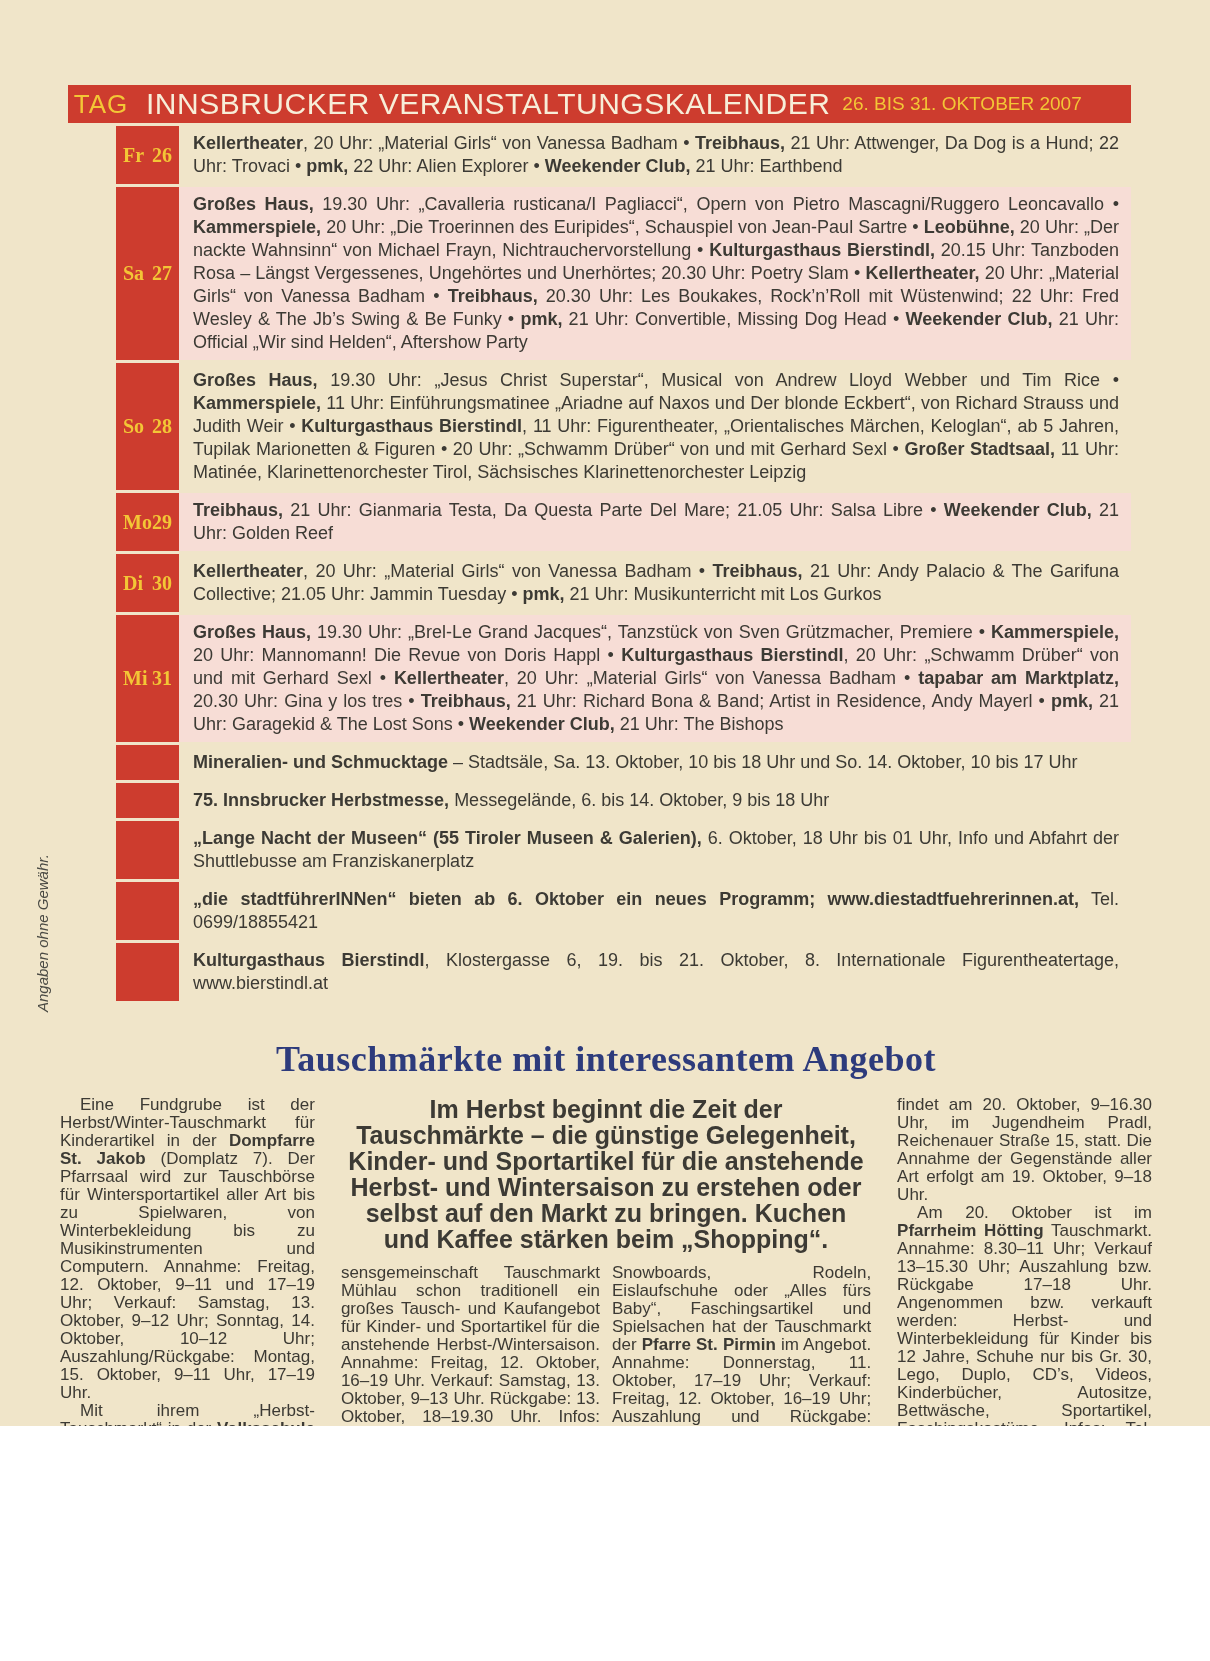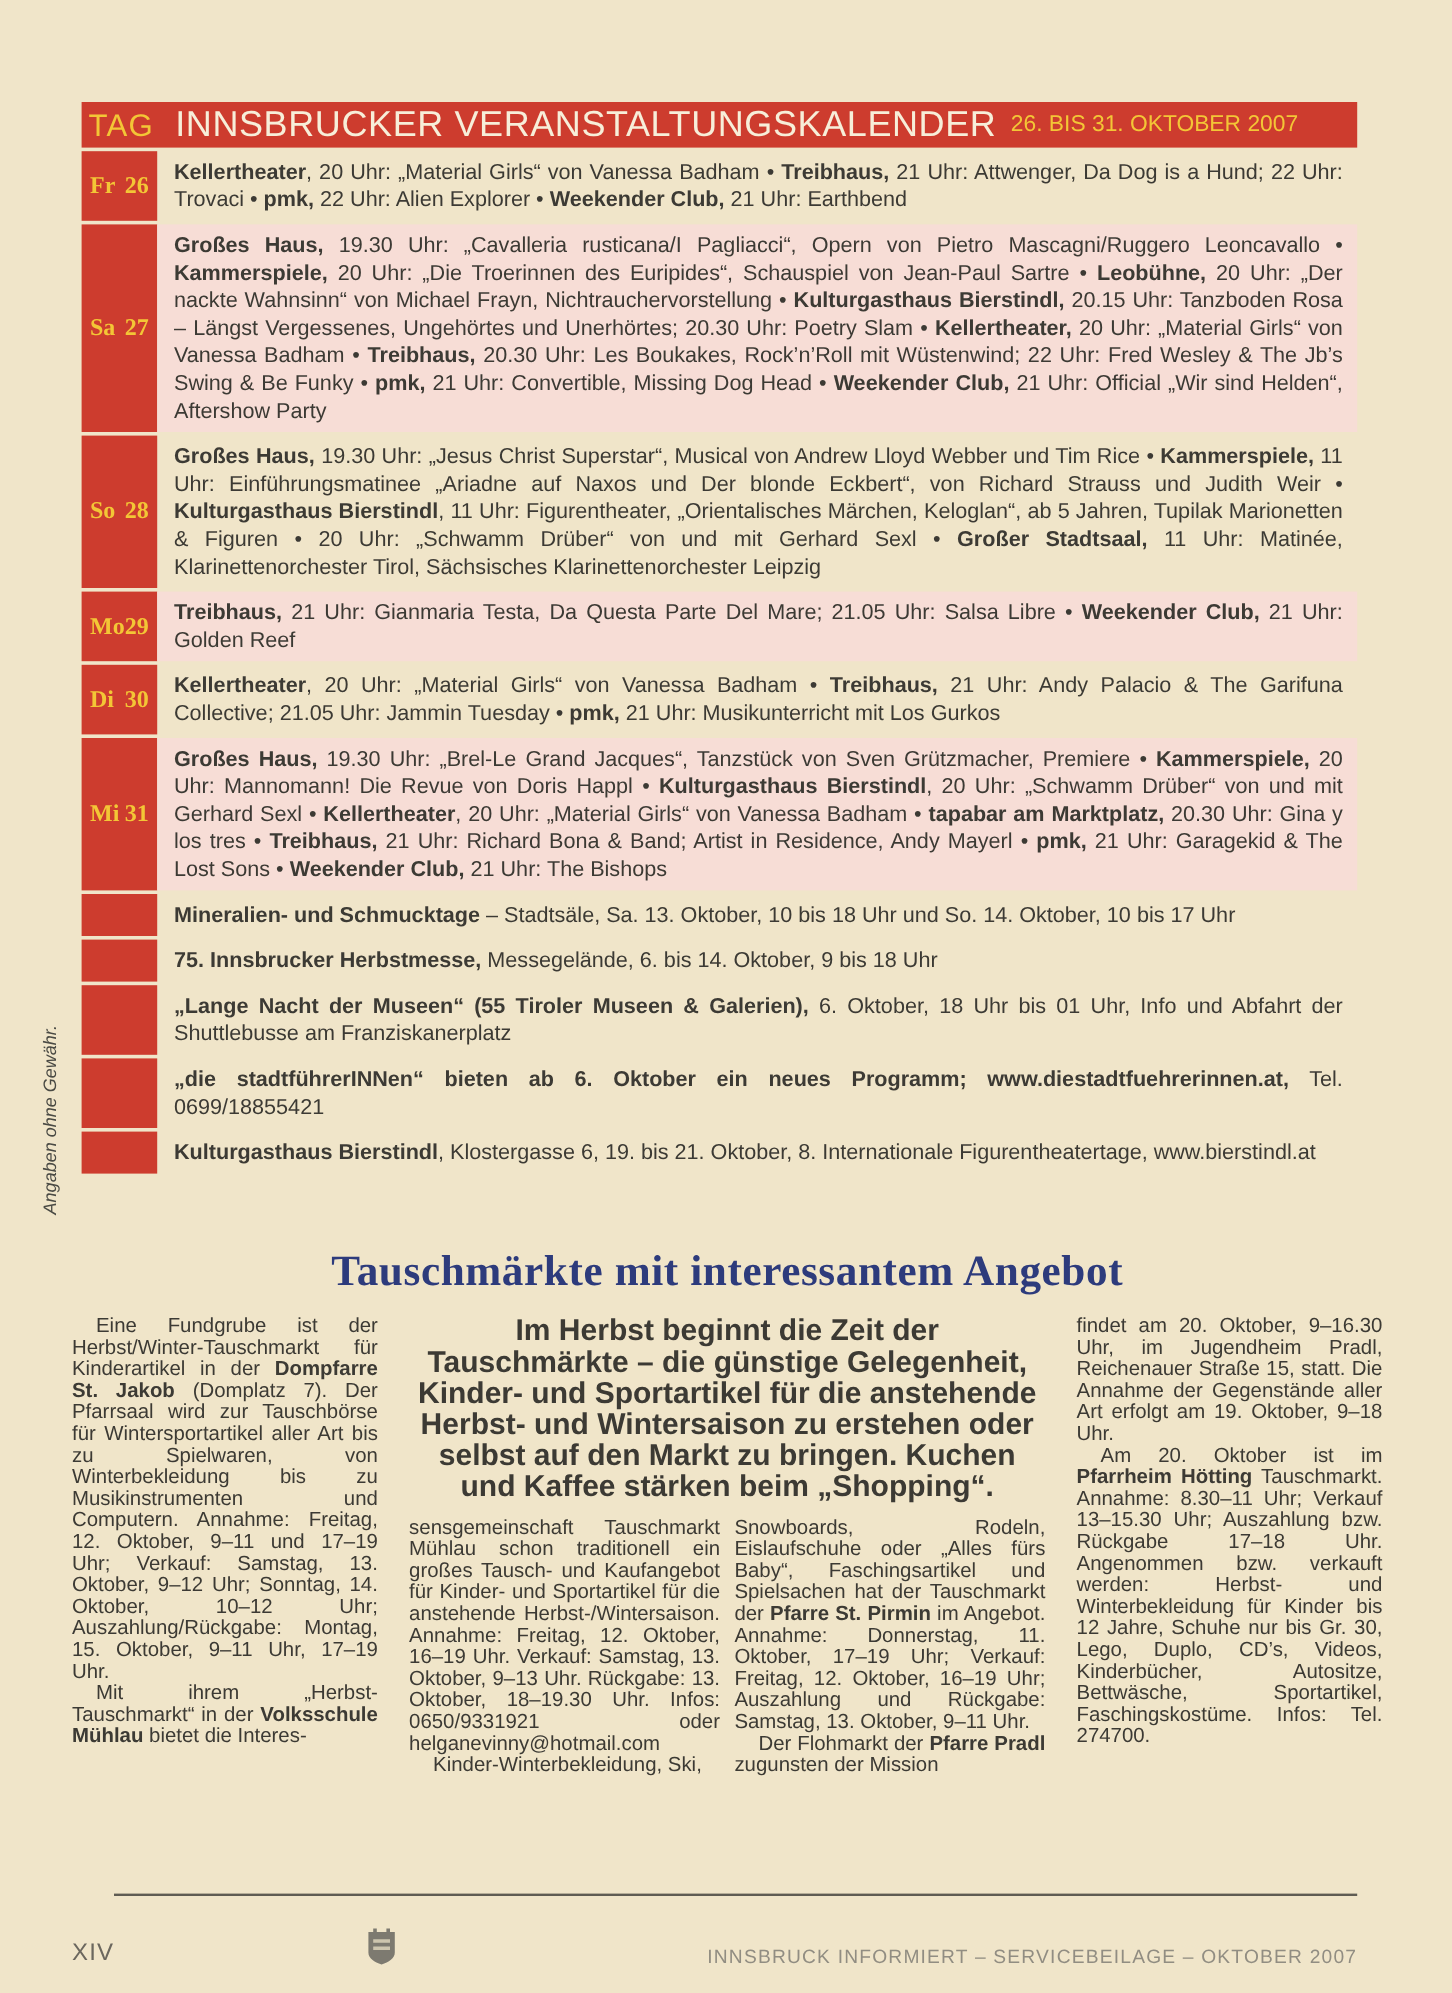--- a/index.html
+++ b/index.html
@@ -7,21 +7,21 @@
     --red:#cd3c2e;
     --yellow:#f3c636;
     --pink:#f7ddd6;
     --headline-blue:#2d3b7c;
     --ink:#3c3a34;
     --footer-gray:#918d82;
   }
   html,body{margin:0;padding:0;}
   .page{
     position:relative;
-    width:1210px;height:1661px;
+    width:1210px;height:1426px;
     background:var(--page-bg);
     font-family:"Liberation Sans",sans-serif;
     color:var(--ink);
     overflow:hidden;
   }
   
   .cal-header{
     position:absolute;left:68px;top:85px;width:1063px;height:38px;
     background:var(--red);
     display:flex;align-items:center;
@@ -38,20 +38,21 @@
   }
   
   .cal-body{position:absolute;left:68px;top:126px;width:1063px;}
   .cal-row{display:flex;margin-bottom:3px;}
   .day-cell{
     width:63px;flex:0 0 63px;background:var(--red);
     display:flex;align-items:center;justify-content:space-between;
     padding:0 7px;box-sizing:border-box;
     font-family:"Liberation Serif",serif;font-weight:bold;font-size:20px;
     color:var(--yellow);
+    margin-left:48px;
   }
   .content-cell{
     flex:1;padding:6px 12px 6px 14px;
     font-size:18px;line-height:23px;text-align:justify;
   }
   .content-cell .bold{font-weight:bold;}
   .tint-pink .content-cell{background:var(--pink);}
   
   .side-note{
     position:absolute;left:34px;top:1012px;

